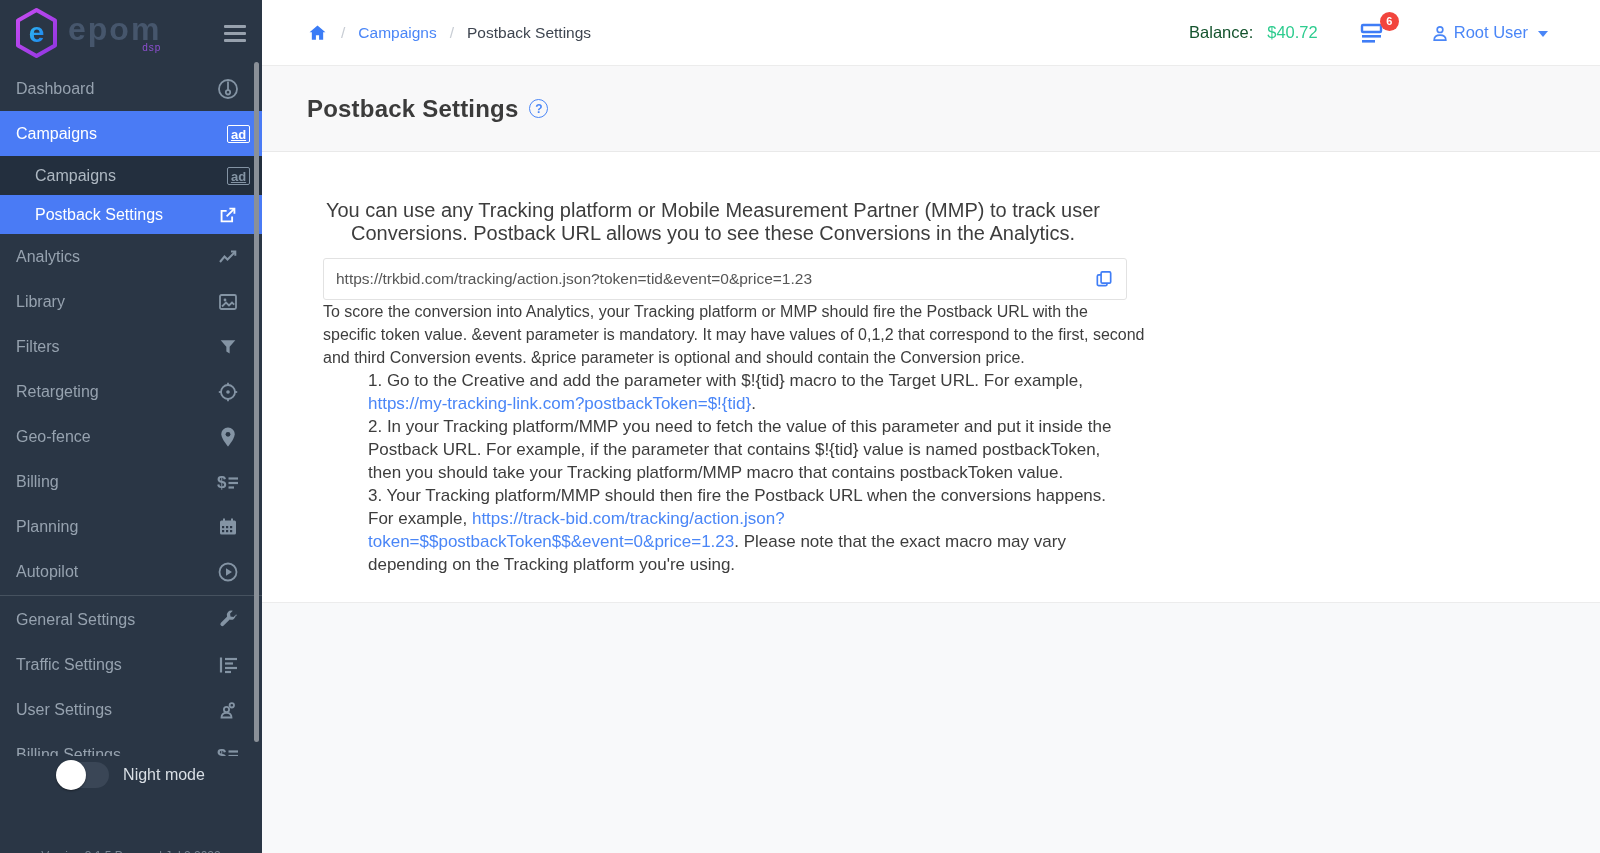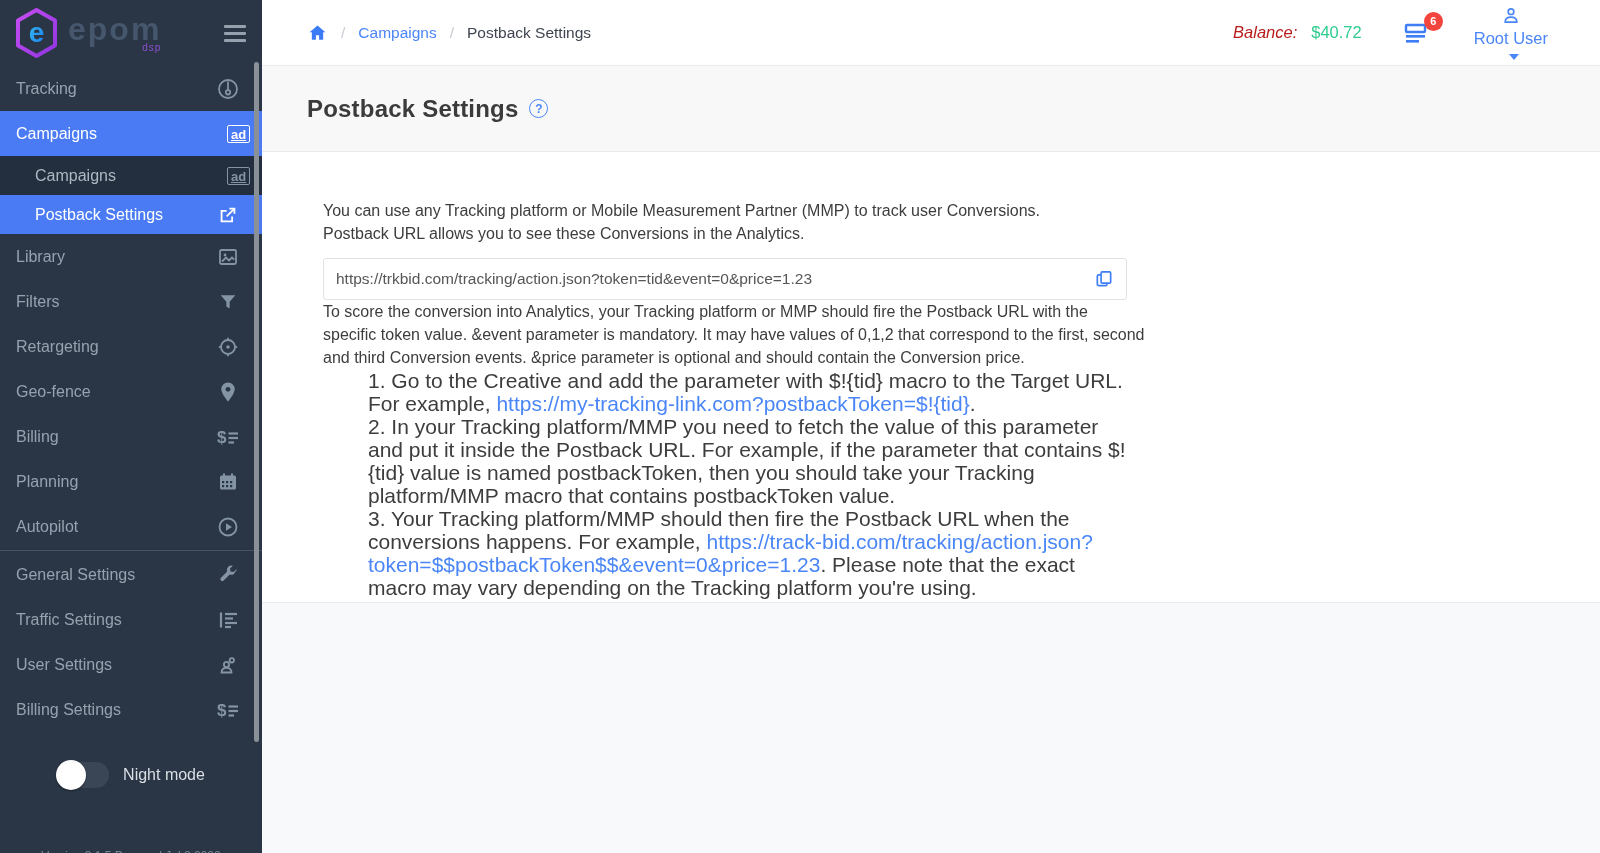--- a/index.html
+++ b/index.html
@@ -41,47 +41,47 @@
   
   .main { flex:1; display:flex; flex-direction:column; background:#f8f9fa; min-width:0; }
 
   .topbar { height:66px; flex:0 0 66px; background:#ffffff; border-bottom:1px solid #ececec;
             display:flex; align-items:center; padding:0 52px 0 45px; }
   .crumbs { display:flex; align-items:center; gap:13px; font-size:15.5px; }
   .crumb-sep { color:#c8cdd4; }
   .crumb-link { color:#4a86f7; cursor:pointer; text-decoration:none; }
   .crumb-current { color:#3e4550; }
   .top-right { margin-left:auto; display:flex; align-items:center; }
-  .balance-label { color:#b91c1c; font-size:16.5px;font-style:italic; }
+  .balance-label { color:#14532d; font-size:16.5px; }
   .balance-value { color:#2ecc8f; font-size:16.5px; margin-left:14px; }
   .notif { position:relative; margin-left:42px; color:#3f7df6; cursor:pointer; }
   .notif-badge { position:absolute; top:-10px; right:-13px; min-width:19px; height:19px; border-radius:50%;
                  background:#f2453d; color:#fff; font-size:11px; font-weight:bold;
                  display:flex; align-items:center; justify-content:center; }
-  .user-menu { margin-left:44px; display:flex; align-items:center; gap:4px; color:#4a86f7; font-size:16.5px; cursor:pointer;flex-direction:column; }
+  .user-menu { margin-left:44px; display:flex; align-items:center; gap:4px; color:#4a86f7; font-size:16.5px; cursor:pointer; }
   .caret-down { width:0; height:0; border-left:5px solid transparent; border-right:5px solid transparent;
                 border-top:6px solid #4a86f7; margin-left:6px; margin-top:2px; }
 
   .title-band { height:86px; flex:0 0 86px; background:#f8f8f9; border-bottom:1px solid #e9e9e9;
                 display:flex; align-items:center; padding:0 45px; }
   .page-title { font-size:24px; font-weight:bold; color:#3b3b3b; letter-spacing:.2px; }
   .help-icon { margin-left:11px; width:19px; height:19px; border:1.5px solid #4a86f7; border-radius:50%;
                color:#4a86f7; font-size:12px; font-weight:bold; display:flex; align-items:center; justify-content:center;
                cursor:pointer; }
 
   .content { height:451px; flex:0 0 451px; background:#ffffff; border-bottom:1px solid #ececec;
              padding:47px 0 0 61px; overflow:hidden; }
-  .intro { width:780px; font-size:16px; line-height:23px; color:#3d3d3d; margin-bottom:13px; }
+  .intro { width:780px; font-size:20px; line-height:23px; color:#3d3d3d; margin-bottom:13px;text-align:center; }
   .url-box { width:804px; height:42px; border:1px solid #e2e2e2; border-radius:3px; background:#fff;
              display:flex; align-items:center; padding:0 12px; }
   .url-input { flex:1; border:none; outline:none; font-family:"Liberation Sans", sans-serif;
                font-size:15.5px; color:#565656; background:transparent; }
   .copy-btn { background:none; border:none; cursor:pointer; color:#3f7df6; display:flex; padding:0; }
   .desc { width:822px; font-size:16px; line-height:23px; color:#3d3d3d; }
-  .steps { margin-left:45px; width:760px; font-size:21px; line-height:23px; color:#3d3d3d; }
+  .steps { margin-left:45px; width:760px; font-size:17px; line-height:23px; color:#3d3d3d; }
   .steps a, .desc a { color:#4a86f7; text-decoration:none; cursor:pointer; }
 
   svg { display:block; }
 </style>
 </head>
 <body>
 
 <aside class="sidebar">
   <div class="logo-row">
     <svg width="47" height="52" viewBox="0 0 47 52">
@@ -104,21 +104,21 @@
     </div>
     <div class="hamburger">
         <span></span>
         <span></span>
         <span></span>
       </div>
   </div>
 
   <nav class="nav">
     <div class="nav-item">
-      <span>Tracking</span>
+      <span>Dashboard</span>
       <span class="icon">
         <svg width="24" height="24" viewBox="0 0 24 24" stroke="currentColor" fill="none" stroke-width="1.8">
           <circle cx="12" cy="12" r="9"></circle>
             <line x1="12" y1="13" x2="12" y2="4.5"></line>
             <circle cx="12" cy="15.3" r="2.2"></circle>
         </svg>
       </span>
     </div>
 
     <div class="nav-item selected">
@@ -139,20 +139,29 @@
       <span>Postback Settings</span>
       <span class="icon">
         <svg width="22" height="22" viewBox="0 0 24 24" stroke="currentColor" fill="none" stroke-width="2">
           <path d="M13.5 5H19v5.5"></path>
             <path d="M19 5l-8.5 8.5"></path>
             <path d="M16.5 13.5V19H5V7.5h5.5"></path>
         </svg>
       </span>
     </div>
 
+    <div class="nav-item">
+      <span>Analytics</span>
+      <span class="icon">
+        <svg width="24" height="24" viewBox="0 0 24 24" stroke="currentColor" fill="none" stroke-width="2">
+          <path d="M4 17l4.5-5.5 3 3L19 7"></path>
+            <path d="M15 6.5h4.3v4.3"></path>
+        </svg>
+      </span>
+    </div>
 
     <div class="nav-item">
       <span>Library</span>
       <span class="icon">
         <svg width="24" height="24" viewBox="0 0 24 24" stroke="currentColor" fill="none" stroke-width="1.8">
           <rect x="4" y="5" width="16" height="14" rx="1.5"></rect>
           <circle cx="9" cy="10" r="1.4" fill="currentColor" stroke="none"></circle>
           <path d="M6 16.5l4-4 3 3 3-3 2.2 2.2"></path>
         </svg>
       </span>

